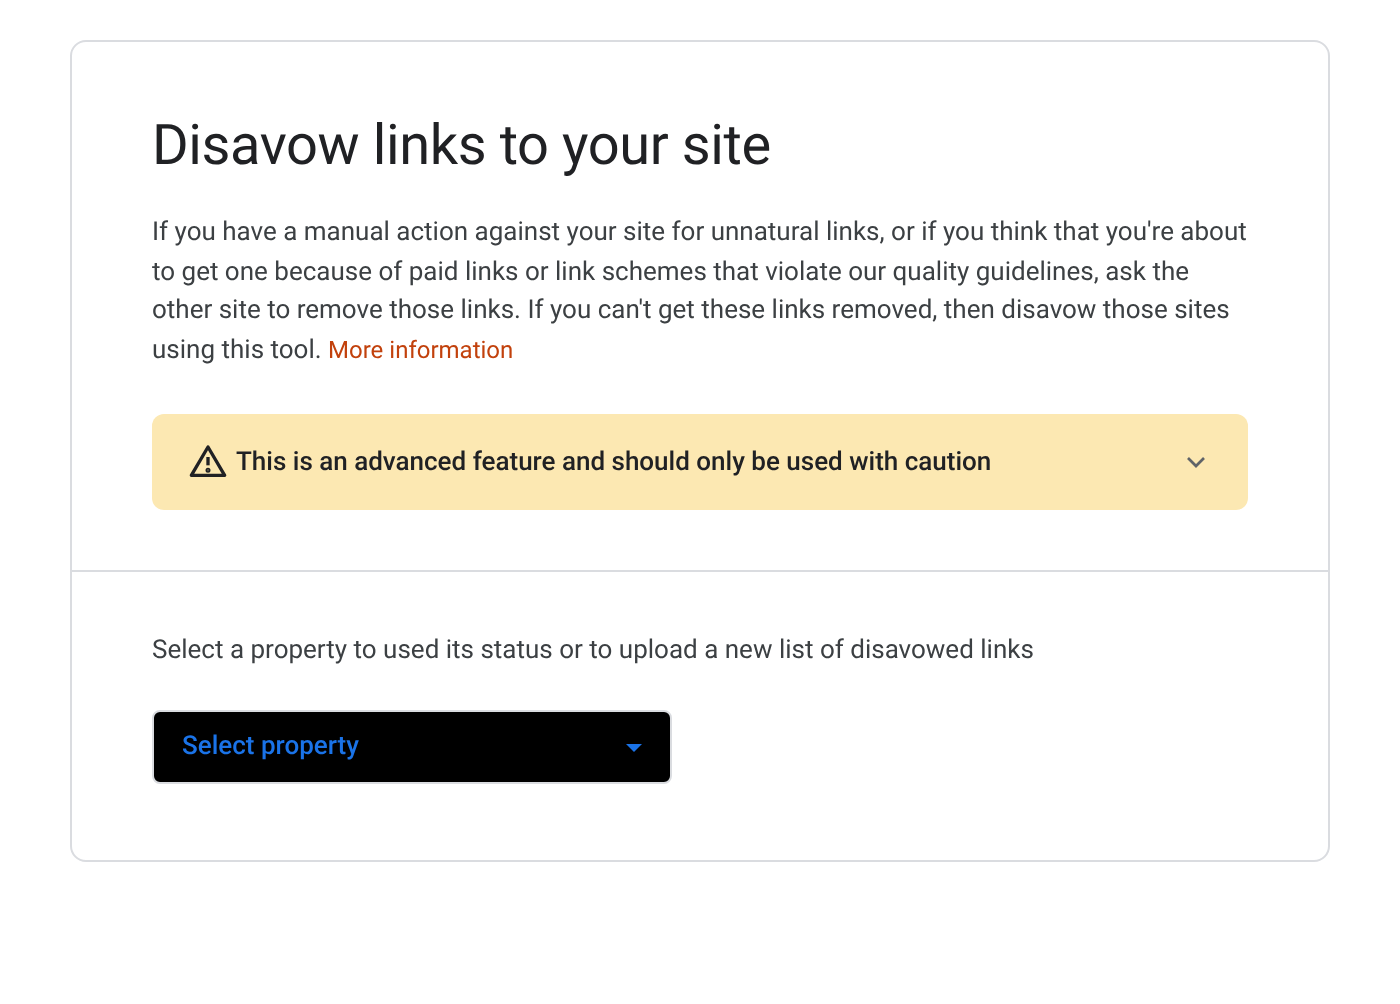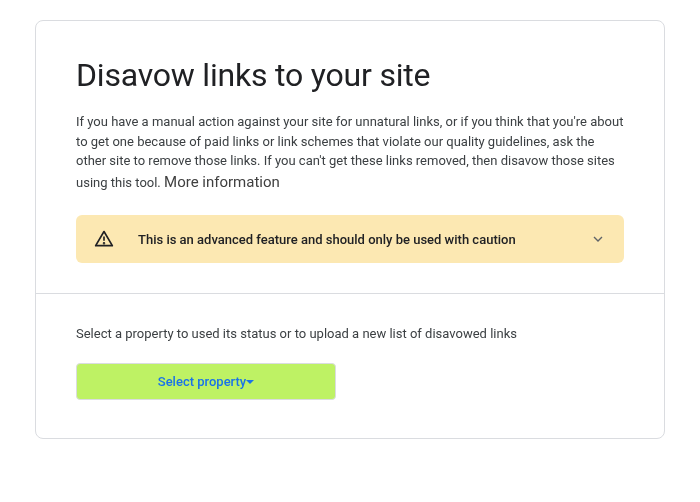--- a/index.html
+++ b/index.html
@@ -13,45 +13,45 @@
     .card {
       border: 1px solid #dadce0;
       border-radius: 8px;
       margin: 0 35px;
       background: #fff;
     }
     .card-inner {
       padding: 35px 40px 30px 40px;
     }
     .title {
-      font-size: 32px;
+      font-size: 28px;
       font-weight: 400;
       color: #202124;
       margin-bottom: 18px;
       letter-spacing: -0.2px;
     }
     .description {
       font-size: 13px;
       line-height: 1.5;
       color: #3c4043;
       margin-bottom: 0;
     }
     .more-link {
-      color: #404040;
+      color: #c2410c;
       text-decoration: none;
-      font-size: 15px;
+      font-size: 12px;
     }
     .warning-banner {
       background: #fce8b2;
       border-radius: 6px;
       margin-top: 22px;
       padding: 14px 18px;
       display: flex;
       align-items: center;
-      gap: 24px;
+      gap: 4px;
       cursor: pointer;
     }
     .warning-icon {
       flex-shrink: 0;
       width: 20px;
       height: 20px;
       display: flex;
       align-items: center;
       justify-content: center;
     }
@@ -79,23 +79,23 @@
       color: #3c4043;
       margin-bottom: 22px;
     }
     .select-dropdown {
       border: 1px solid #dadce0;
       border-radius: 4px;
       padding: 10px 14px;
       width: 260px;
       display: flex;
       align-items: center;
-      justify-content: center;
+      justify-content: space-between;
       cursor: pointer;
-      background: #bef264;
+      background: #000000;
       margin-top: 17px;
     }
     .select-label {
       font-size: 13px;
       font-weight: 500;
       color: #1a73e8;
     }
     .select-arrow {
       width: 0;
       height: 0;

